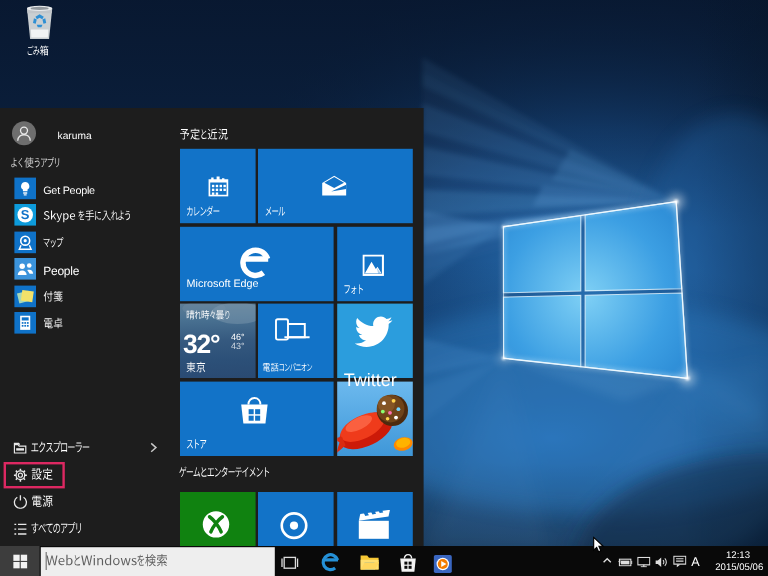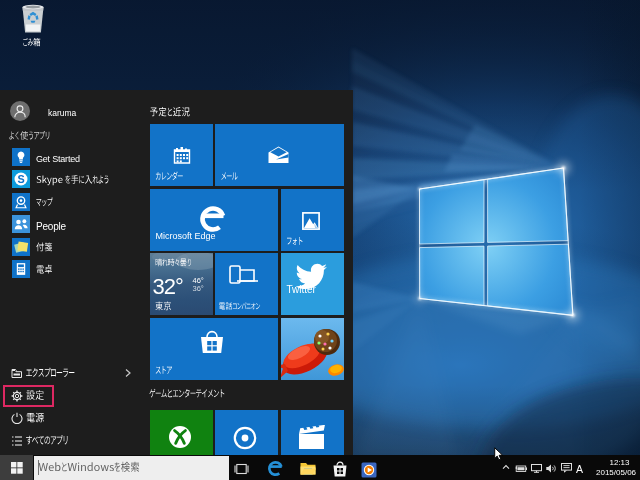--- a/index.html
+++ b/index.html
@@ -174,21 +174,21 @@
  <rect x="5.1" y="3.7" width="4.8" height="2.2" fill="#0f72c8"></rect>
  <g fill="#0f72c8">
  <rect x="5.1" y="7" width="1.2" height="1.2"></rect>
       <rect x="6.9" y="7" width="1.2" height="1.2"></rect>
       <rect x="8.7" y="7" width="1.2" height="1.2"></rect>
  <rect x="5.1" y="9" width="1.2" height="1.2"></rect>
       <rect x="6.9" y="9" width="1.2" height="1.2"></rect>
       <rect x="8.7" y="9" width="1.2" height="1.2"></rect>
  </g>
 </svg>
-<div class="lbl" style="left:36px;top:153.5px;font-size:9px;letter-spacing:-0.2px;z-index:4">Get Started</div>
+<div class="lbl" style="left:36px;top:153.5px;font-size:9px;letter-spacing:-0.2px;z-index:4">Get People</div>
 <div class="lbl" style="left:36px;top:220.8px;font-size:10px;letter-spacing:-0.2px;z-index:4">People</div>
 
 <svg class="abs" style="left:11px;top:367px;z-index:5" width="12" height="12" viewBox="0 0 12 12">
  <path d="M1 3.5 h3 l1 1.2 h5.5 v5.8 h-9.5z M1 3.5 v-1 h3.5 l1 1" fill="none" stroke="#e8e8e8" stroke-width="1"></path>
  <rect x="2.5" y="6.5" width="6.5" height="2" fill="#e8e8e8"></rect>
 </svg>
 <svg class="abs" style="left:11px;top:389.5px;z-index:7" width="12" height="12" viewBox="0 0 12 12">
  <g fill="none" stroke="#e8e8e8">
  <circle cx="6" cy="6" r="1.7" stroke-width="1"></circle>
  <circle cx="6" cy="6" r="3.6" stroke-width="1.1"></circle>
@@ -321,26 +321,26 @@
 <svg class="abs" style="left:297px;top:425px;z-index:5" width="29" height="26" viewBox="0 0 29 26">
  <rect x="2" y="9" width="25" height="15" fill="#fff"></rect>
  <polygon points="2,9 27,9 29,3.5 4,3.5" fill="#fff" transform="rotate(-8 2 9)"></polygon>
  <g fill="#1273c8">
       <polygon points="6,2.2 9,1.6 10.4,4.4 7.4,5"></polygon>
       <polygon points="12,1 15,0.4 16.4,3.2 13.4,3.8"></polygon>
       <polygon points="18,-0.2 21,-0.8 22.4,2 19.4,2.6"></polygon>
     </g>
 </svg>
 
-<div class="lbl" style="left:152.5px;top:273.5px;font-size:22px;font-weight:400;letter-spacing:-1px;z-index:5">32°</div>
+<div class="lbl" style="left:152.5px;top:273.5px;font-size:22px;font-weight:700;letter-spacing:-1px;z-index:5">32°</div>
 <div class="lbl" style="left:192.5px;top:275.5px;font-size:7.5px;z-index:5">46°</div>
-<div class="lbl" style="left:192.5px;top:283.5px;font-size:7.5px;opacity:.75;z-index:5">36°</div>
+<div class="lbl" style="left:192.5px;top:283.5px;font-size:7.5px;opacity:.75;z-index:5">43°</div>
 
 <div class="lbl" style="left:155.5px;top:231px;font-size:9px;z-index:5">Microsoft Edge</div>
-<div class="lbl" style="left:286.5px;top:284px;font-size:10px;z-index:5">Twitter</div>
+<div class="lbl" style="left:286.5px;top:309px;font-size:15px;z-index:5">Twitter</div>
 
 <div class="abs" style="left:0;top:455px;width:640px;height:25px;background:#090909;z-index:10"></div>
 <div class="abs" style="left:0;top:455px;width:33px;height:25px;background:#3d3d3d;z-index:11"></div>
 <svg class="abs" style="left:10.5px;top:462px;z-index:12" width="12" height="12" viewBox="0 0 12 12">
  <g fill="#f2f2f2">
       <rect x="0" y="0" width="5.4" height="5.4"></rect>
       <rect x="6.3" y="0" width="5.4" height="5.4"></rect>
       <rect x="0" y="6.3" width="5.4" height="5.4"></rect>
       <rect x="6.3" y="6.3" width="5.4" height="5.4"></rect>
     </g>
@@ -397,21 +397,21 @@
  <polygon points="0.3,3 2.2,3 5,0.6 5,8.4 2.2,6 0.3,6" fill="#dedede"></polygon>
  <path d="M6.5 2.8 a2.4 2.4 0 0 1 0 3.4 M8 1.4 a4.4 4.4 0 0 1 0 6.2" fill="none" stroke="#dedede" stroke-width="0.9"></path>
 </svg>
 <svg class="abs" style="left:561px;top:463px;z-index:12" width="11" height="10" viewBox="0 0 11 10">
  <rect x="0.5" y="0.5" width="10" height="6.6" fill="none" stroke="#dedede" stroke-width="1"></rect>
  <line x1="2.4" y1="2.6" x2="8.6" y2="2.6" stroke="#dedede" stroke-width="0.9"></line>
  <line x1="2.4" y1="4.6" x2="8.6" y2="4.6" stroke="#dedede" stroke-width="0.9"></line>
  <polygon points="3,7.4 6,7.4 3,9.8" fill="#dedede"></polygon>
 </svg>
 <div class="lbl" style="left:576px;top:462.5px;font-size:10.5px;z-index:12">A</div>
-<div class="lbl" style="left:605px;top:457.5px;width:29px;text-align:center;font-size:8px;z-index:12">12:13</div>
+<div class="lbl" style="left:605px;top:457.5px;width:29px;font-size:8px;z-index:12">12:13</div>
 <div class="lbl" style="left:596px;top:467.5px;width:40px;text-align:center;font-size:8px;z-index:12">2015/05/06</div>
 
 <svg class="abs" style="left:494.3px;top:447.3px;z-index:60" width="9.5" height="14" viewBox="0 0 13 19">
  <path d="M1 1 L1 15.5 L4.4 12.4 L6.6 17.4 L9.2 16.2 L7 11.3 L11.6 11 Z" fill="#fff" stroke="#000" stroke-width="1.3"></path>
 </svg>
 
 <svg width="640" height="480" viewBox="0 0 640 480" style="position:absolute;left:0;top:0;z-index:50;pointer-events:none">
     <path d="M23.4 39.3V40.0C23.9 40.1 24.4 40.1 25.0 40.1C25.5 40.1 26.2 40.0 26.6 40.0V39.3C26.2 39.3 25.6 39.4 25.0 39.4C24.4 39.4 23.9 39.4 23.4 39.3ZM23.7 42.9 23.2 42.8C23.1 43.2 23.1 43.6 23.1 44.1C23.1 45.2 23.8 45.8 25.0 45.8C25.8 45.8 26.6 45.7 27.0 45.5L27.0 44.7C26.5 45.0 25.8 45.1 25.0 45.1C24.0 45.1 23.5 44.6 23.5 43.9C23.5 43.6 23.6 43.3 23.7 42.9ZM26.8 38.3 26.4 38.5C26.6 38.8 26.8 39.4 26.9 39.7L27.3 39.5C27.1 39.2 26.9 38.6 26.8 38.3ZM27.4 37.9 27.1 38.1C27.3 38.5 27.5 39.0 27.6 39.4L27.9 39.1C27.8 38.8 27.6 38.2 27.4 37.9Z M32.4 40.9 31.9 40.8C31.9 41.0 31.9 41.4 31.9 41.6C31.9 41.8 31.9 42.1 31.9 42.3C31.4 42.0 30.8 41.7 30.2 41.6C30.5 40.7 30.7 39.8 30.9 39.4C31.0 39.3 31.0 39.2 31.1 39.1L30.8 38.7C30.7 38.8 30.6 38.8 30.5 38.8C30.2 38.9 29.4 38.9 29.1 38.9C29.0 38.9 28.8 38.9 28.7 38.9L28.7 39.6C28.9 39.6 29.0 39.6 29.1 39.6C29.4 39.6 30.1 39.5 30.4 39.5C30.2 40.0 30.0 40.8 29.8 41.5C28.6 41.6 27.8 42.6 27.8 43.9C27.8 44.7 28.1 45.2 28.6 45.2C28.9 45.2 29.1 45.0 29.3 44.5C29.5 44.0 29.8 43.0 30.1 42.2C30.7 42.3 31.3 42.6 31.8 43.0C31.6 44.0 31.1 44.9 30.2 45.5L30.6 46.0C31.5 45.4 31.9 44.5 32.2 43.4C32.4 43.6 32.6 43.8 32.8 44.1L33.0 43.3C32.8 43.1 32.6 42.9 32.3 42.6C32.3 42.1 32.4 41.5 32.4 40.9ZM29.6 42.2C29.4 42.9 29.1 43.7 28.9 44.1C28.8 44.4 28.7 44.4 28.6 44.4C28.4 44.4 28.2 44.2 28.2 43.8C28.2 43.1 28.7 42.3 29.6 42.2Z M37.4 42.9H39.4V43.8H37.4ZM37.4 42.3V41.4H39.4V42.3ZM37.4 44.3H39.4V45.2H37.4ZM36.8 40.8V46.2H37.4V45.8H39.4V46.2H40.0V40.8ZM34.4 37.9C34.2 38.8 33.8 39.7 33.3 40.3C33.4 40.4 33.7 40.6 33.8 40.7C34.0 40.3 34.3 39.9 34.5 39.4H34.8C35.0 39.7 35.1 40.2 35.2 40.5H34.8V41.5H33.5V42.2H34.7C34.4 43.1 33.8 44.2 33.3 44.7C33.4 44.9 33.6 45.1 33.7 45.3C34.1 44.8 34.5 44.0 34.8 43.2V46.2H35.4V43.2C35.7 43.6 36.1 44.1 36.2 44.4L36.6 43.8C36.4 43.6 35.7 42.8 35.4 42.5V42.2H36.6V41.5H35.4V40.5L35.7 40.4C35.7 40.1 35.5 39.7 35.4 39.4H36.8V38.8H34.8C34.8 38.6 34.9 38.3 35.0 38.1ZM37.5 37.9C37.2 38.8 36.8 39.7 36.3 40.2C36.5 40.3 36.7 40.5 36.8 40.6C37.1 40.3 37.3 39.9 37.5 39.4H38.0C38.2 39.8 38.5 40.3 38.6 40.6L39.1 40.4C39.0 40.1 38.8 39.7 38.6 39.4H40.3V38.8H37.8C37.9 38.6 37.9 38.3 38.0 38.1Z" fill="#ffffff"></path>
     <path d="M11.5 137.1 11.5 137.7C11.5 138.4 11.3 138.7 10.9 138.7C10.3 138.7 9.9 138.4 9.9 137.9C9.9 137.4 10.3 137.0 10.9 137.0C11.1 137.0 11.3 137.1 11.5 137.1ZM12.0 131.5H11.4C11.4 131.7 11.5 132.1 11.5 132.5C11.5 132.9 11.5 133.7 11.5 134.2C11.5 134.8 11.5 135.7 11.5 136.4C11.3 136.4 11.2 136.4 11.0 136.4C9.9 136.4 9.4 137.1 9.4 137.9C9.4 139.0 10.0 139.4 10.9 139.4C11.7 139.4 12.1 138.8 12.1 138.0L12.0 137.4C12.7 137.7 13.3 138.3 13.7 138.9L14.0 138.2C13.5 137.6 12.8 136.9 12.0 136.6C12.0 135.8 12.0 134.8 12.0 134.2V134.1C12.5 134.1 13.3 134.1 13.8 134.0L13.8 133.3C13.3 133.4 12.5 133.4 12.0 133.5V132.5C12.0 132.2 12.0 131.7 12.0 131.5Z M18.5 132.0 18.1 131.4C18.0 131.5 17.8 131.8 17.7 132.0C17.3 132.7 16.3 133.8 15.9 134.4C15.3 135.1 15.2 135.5 15.8 136.3C16.4 137.0 17.4 138.2 17.8 138.9C18.0 139.2 18.1 139.4 18.2 139.6L18.7 139.0C18.0 138.0 16.9 136.6 16.3 135.9C15.9 135.4 15.9 135.3 16.3 134.8C16.8 134.2 17.7 133.1 18.1 132.5C18.2 132.4 18.4 132.2 18.5 132.0Z M25.0 131.1V132.1H22.7V132.7H25.0V133.7H22.9V136.3H24.9C24.9 136.8 24.7 137.3 24.5 137.8C24.0 137.4 23.7 137.0 23.4 136.5L22.9 136.7C23.2 137.3 23.6 137.8 24.1 138.2C23.7 138.6 23.2 139.0 22.4 139.2C22.5 139.4 22.7 139.6 22.8 139.8C23.6 139.5 24.2 139.1 24.6 138.6C25.4 139.2 26.4 139.6 27.6 139.8C27.7 139.6 27.8 139.3 28.0 139.1C26.8 139.0 25.8 138.6 25.0 138.1C25.3 137.6 25.4 136.9 25.5 136.3H27.6V133.7H25.5V132.7H27.9V132.1H25.5V131.1ZM23.5 134.3H25.0V135.3L24.9 135.7H23.5ZM25.5 134.3H27.0V135.7H25.5L25.5 135.3ZM22.4 131.0C21.9 132.4 21.1 133.9 20.3 134.8C20.4 134.9 20.6 135.3 20.6 135.5C20.9 135.1 21.2 134.7 21.5 134.2V139.8H22.1V133.2C22.4 132.5 22.7 131.9 22.9 131.2Z M32.4 135.8C32.4 137.5 31.3 138.4 29.8 138.7L30.1 139.5C31.7 139.1 33.0 137.9 33.0 135.9C33.0 134.5 32.3 133.8 31.4 133.8C30.7 133.8 30.0 134.1 29.5 134.2C29.3 134.3 29.1 134.3 28.9 134.4L29.1 135.2C29.3 135.1 29.4 135.0 29.6 134.9C30.0 134.8 30.6 134.5 31.3 134.5C32.0 134.5 32.4 135.0 32.4 135.8ZM29.8 131.6 29.7 132.3C30.4 132.5 31.7 132.7 32.4 132.7L32.5 132.0C31.8 132.0 30.5 131.8 29.8 131.6Z M39.3 132.6 38.9 132.1C38.9 132.2 38.6 132.2 38.5 132.2C38.1 132.2 35.2 132.2 34.9 132.2C34.7 132.2 34.4 132.2 34.2 132.1V133.0C34.4 132.9 34.7 132.9 34.9 132.9C35.2 132.9 38.0 132.9 38.5 132.9C38.3 133.5 37.7 134.5 37.1 135.0L37.5 135.5C38.2 134.8 38.8 133.6 39.1 132.9C39.1 132.8 39.2 132.7 39.3 132.6ZM36.8 133.8H36.2C36.2 134.1 36.2 134.3 36.2 134.5C36.2 136.1 36.1 137.5 35.1 138.4C34.9 138.5 34.7 138.7 34.5 138.8L35.0 139.4C36.6 138.1 36.8 136.4 36.8 133.8Z M44.0 132.2C44.0 131.8 44.2 131.5 44.4 131.5C44.6 131.5 44.8 131.8 44.8 132.2C44.8 132.5 44.6 132.8 44.4 132.8C44.2 132.8 44.0 132.5 44.0 132.2ZM43.7 132.2C43.7 132.3 43.7 132.4 43.7 132.5L43.5 132.5C43.2 132.5 40.7 132.5 40.4 132.5C40.2 132.5 39.9 132.5 39.7 132.4V133.3C39.9 133.3 40.1 133.2 40.4 133.2C40.7 133.2 43.2 133.2 43.6 133.2C43.5 134.2 43.2 135.5 42.7 136.3C42.2 137.4 41.5 138.2 40.3 138.6L40.7 139.3C41.9 138.8 42.6 137.9 43.2 136.8C43.7 135.8 44.0 134.3 44.1 133.3L44.1 133.2C44.2 133.2 44.3 133.2 44.4 133.2C44.8 133.2 45.1 132.8 45.1 132.2C45.1 131.6 44.8 131.1 44.4 131.1C44.0 131.1 43.7 131.6 43.7 132.2Z M49.3 131.8H48.7C48.7 132.0 48.7 132.3 48.7 132.6C48.7 132.9 48.7 133.8 48.7 134.1C48.7 135.9 48.7 136.7 48.2 137.5C47.8 138.1 47.3 138.5 46.7 138.7L47.1 139.4C47.6 139.2 48.2 138.7 48.6 138.0C49.1 137.2 49.3 136.4 49.3 134.2C49.3 133.8 49.3 133.0 49.3 132.6C49.3 132.3 49.3 132.0 49.3 131.8ZM46.4 131.9H45.8C45.8 132.0 45.8 132.4 45.8 132.5C45.8 132.8 45.8 135.3 45.8 135.7C45.8 136.0 45.8 136.3 45.8 136.4H46.4C46.4 136.3 46.4 136.0 46.4 135.7C46.4 135.3 46.4 132.8 46.4 132.5C46.4 132.3 46.4 132.0 46.4 131.9Z" fill="#d8d8d8"></path>
     <path d="M38.9 183.1C40.3 183.1 41.3 182.2 41.3 181.1C41.3 180.1 40.6 179.6 39.8 179.3L38.8 178.9C38.3 178.6 37.7 178.4 37.7 177.7C37.7 177.1 38.2 176.7 39.0 176.7C39.6 176.7 40.1 176.9 40.6 177.3L41.0 176.8C40.5 176.3 39.8 175.9 39.0 175.9C37.7 175.9 36.8 176.7 36.8 177.8C36.8 178.8 37.5 179.3 38.2 179.5L39.2 180.0C39.9 180.3 40.4 180.5 40.4 181.2C40.4 181.9 39.8 182.4 38.9 182.4C38.2 182.4 37.5 182.0 37.0 181.5L36.5 182.1C37.1 182.7 37.9 183.1 38.9 183.1Z M42.5 183.0H43.4V181.6L44.4 180.5L45.9 183.0H46.8L44.9 179.9L46.6 177.8H45.6L43.4 180.6H43.4V175.4H42.5Z M47.9 185.2C48.9 185.2 49.4 184.4 49.8 183.4L51.7 177.8H50.9L50.0 180.7C49.8 181.2 49.7 181.7 49.5 182.2H49.5C49.3 181.7 49.1 181.2 49.0 180.7L47.9 177.8H47.0L49.1 183.0L49.0 183.4C48.8 184.0 48.4 184.5 47.8 184.5C47.7 184.5 47.5 184.5 47.4 184.4L47.3 185.1C47.4 185.2 47.6 185.2 47.9 185.2Z M52.7 185.2H53.6V183.4L53.6 182.5C54.0 182.9 54.5 183.1 55.0 183.1C56.2 183.1 57.2 182.1 57.2 180.3C57.2 178.7 56.5 177.7 55.2 177.7C54.6 177.7 54.0 178.1 53.5 178.4H53.5L53.4 177.8H52.7ZM54.9 182.4C54.5 182.4 54.1 182.3 53.6 181.9V179.1C54.1 178.7 54.5 178.4 55.0 178.4C56.0 178.4 56.3 179.2 56.3 180.3C56.3 181.6 55.7 182.4 54.9 182.4Z M60.7 183.1C61.4 183.1 62.0 182.9 62.4 182.6L62.1 182.0C61.7 182.3 61.3 182.4 60.8 182.4C59.8 182.4 59.2 181.7 59.1 180.6H62.6C62.6 180.5 62.6 180.3 62.6 180.1C62.6 178.7 61.9 177.7 60.5 177.7C59.4 177.7 58.2 178.7 58.2 180.4C58.2 182.1 59.3 183.1 60.7 183.1ZM59.1 180.0C59.2 179.0 59.8 178.4 60.6 178.4C61.4 178.4 61.8 179.0 61.8 180.0Z M70.3 178.8 70.1 178.1C69.9 178.2 69.8 178.3 69.6 178.5C69.2 178.7 68.9 178.9 68.4 179.2C68.3 178.7 68.0 178.4 67.6 178.4C67.3 178.4 67.0 178.5 66.7 178.7C66.9 178.3 67.1 177.8 67.3 177.3C68.0 177.2 68.7 177.1 69.4 177.0L69.4 176.3C68.8 176.5 68.1 176.5 67.5 176.6C67.6 176.1 67.6 175.8 67.6 175.5L67.1 175.4C67.1 175.8 67.1 176.2 67.0 176.6L66.6 176.6C66.3 176.6 65.8 176.6 65.5 176.5V177.2C65.8 177.3 66.3 177.3 66.5 177.3H66.8C66.6 178.1 66.1 179.0 65.4 180.2L65.8 180.7C66.0 180.3 66.2 179.9 66.3 179.7C66.6 179.3 67.0 179.0 67.4 179.0C67.7 179.0 67.9 179.2 68.0 179.6C67.3 180.2 66.5 180.9 66.5 182.0C66.5 183.1 67.2 183.4 68.1 183.4C68.7 183.4 69.4 183.4 69.9 183.3L69.9 182.5C69.3 182.6 68.6 182.7 68.2 182.7C67.5 182.7 67.0 182.6 67.0 181.9C67.0 181.2 67.4 180.7 68.0 180.3C68.0 180.8 68.0 181.4 68.0 181.8H68.5L68.5 179.9C68.9 179.6 69.4 179.3 69.7 179.1C69.9 179.0 70.1 178.9 70.3 178.8Z M71.1 179.9V180.6H74.5V182.8C74.5 183.0 74.4 183.0 74.2 183.0C74.0 183.0 73.4 183.0 72.7 183.0C72.8 183.2 72.9 183.5 73.0 183.7C73.8 183.7 74.4 183.7 74.7 183.6C75.0 183.5 75.1 183.3 75.1 182.8V180.6H78.4V179.9H75.1V178.4H78.0V177.7H75.1V176.2C76.1 176.0 76.9 175.8 77.6 175.6L77.2 175.0C75.9 175.5 73.6 175.7 71.7 175.8C71.7 176.0 71.8 176.3 71.8 176.5C72.7 176.4 73.6 176.4 74.5 176.3V177.7H71.7V178.4H74.5V179.9Z M81.4 176.6V177.3C82.1 177.5 83.3 177.5 84.0 177.3V176.6C83.3 176.7 82.1 176.8 81.4 176.6ZM81.6 180.5 81.2 180.4C81.1 180.9 81.1 181.2 81.1 181.5C81.1 182.4 81.5 182.9 82.6 182.9C83.2 182.9 83.8 182.8 84.2 182.7L84.2 181.9C83.6 182.1 83.2 182.2 82.6 182.2C81.7 182.2 81.5 181.8 81.5 181.3C81.5 181.1 81.6 180.8 81.6 180.5ZM80.2 175.9 79.6 175.8C79.6 176.0 79.6 176.2 79.6 176.5C79.5 177.2 79.3 178.9 79.3 180.3C79.3 181.5 79.4 182.6 79.5 183.3L80.0 183.3C80.0 183.2 80.0 183.0 80.0 182.9C80.0 182.8 80.0 182.6 80.0 182.5C80.1 182.1 80.3 181.1 80.5 180.4L80.2 180.1C80.1 180.5 79.9 181.0 79.8 181.5C79.8 181.0 79.8 180.6 79.8 180.1C79.8 179.1 80.0 177.4 80.1 176.5C80.1 176.3 80.2 176.0 80.2 175.9Z M88.1 177.5C87.6 180.2 86.6 182.1 84.8 183.2C85.0 183.3 85.3 183.6 85.4 183.7C87.0 182.6 88.0 180.9 88.6 178.4C89.0 180.2 89.8 182.3 91.8 183.7C91.9 183.6 92.2 183.3 92.3 183.1C89.1 180.9 88.9 177.3 88.9 175.6H86.4V176.3H88.4C88.4 176.7 88.4 177.1 88.5 177.5Z M94.1 176.2 94.1 177.1C93.8 177.1 93.4 177.2 93.2 177.2C93.1 177.2 92.9 177.2 92.8 177.2L92.9 178.0L94.1 177.8L94.0 178.7C93.7 179.4 93.0 180.9 92.6 181.6L93.0 182.2C93.3 181.6 93.7 180.7 94.0 180.0L94.0 180.4C94.0 181.4 94.0 181.9 94.0 182.8C94.0 183.0 94.0 183.2 93.9 183.4H94.5C94.5 183.2 94.5 183.0 94.5 182.8C94.4 181.9 94.4 181.4 94.4 180.5C94.4 180.2 94.4 179.8 94.5 179.4C95.0 178.4 95.8 177.5 96.3 177.5C96.6 177.5 96.8 177.8 96.8 178.3C96.8 179.3 96.6 180.8 96.6 181.9C96.6 182.7 96.8 183.1 97.3 183.1C97.7 183.1 98.1 182.8 98.4 182.3L98.3 181.5C98.0 182.0 97.7 182.2 97.4 182.2C97.2 182.2 97.1 182.0 97.1 181.7C97.1 180.7 97.3 179.1 97.3 178.1C97.3 177.3 97.0 176.8 96.4 176.8C95.8 176.8 95.0 177.8 94.5 178.4L94.5 177.9C94.6 177.7 94.7 177.4 94.8 177.2L94.6 176.9L94.6 176.9C94.6 176.3 94.7 175.7 94.7 175.5L94.1 175.5C94.1 175.7 94.1 176.0 94.1 176.2Z M100.7 181.1 100.7 181.7C100.7 182.4 100.5 182.7 100.1 182.7C99.5 182.7 99.1 182.4 99.1 181.9C99.1 181.4 99.5 181.0 100.1 181.0C100.3 181.0 100.5 181.1 100.7 181.1ZM101.2 175.5H100.6C100.6 175.7 100.7 176.1 100.7 176.5C100.7 176.9 100.7 177.7 100.7 178.2C100.7 178.8 100.7 179.7 100.7 180.4C100.5 180.4 100.4 180.4 100.2 180.4C99.1 180.4 98.6 181.1 98.6 181.9C98.6 183.0 99.2 183.4 100.1 183.4C100.9 183.4 101.3 182.8 101.3 182.0L101.2 181.4C101.9 181.7 102.5 182.3 102.9 182.9L103.2 182.2C102.7 181.6 102.0 180.9 101.2 180.6C101.2 179.8 101.2 178.8 101.2 178.2V178.1C101.7 178.1 102.5 178.1 103.0 178.0L103.0 177.3C102.5 177.4 101.7 177.4 101.2 177.5V176.5C101.2 176.2 101.2 175.7 101.2 175.5Z M107.8 179.8C107.8 181.5 106.8 182.4 105.2 182.7L105.5 183.5C107.2 183.1 108.4 181.9 108.4 179.9C108.4 178.5 107.7 177.8 106.8 177.8C106.1 177.8 105.4 178.1 104.9 178.2C104.8 178.3 104.5 178.3 104.4 178.4L104.5 179.2C104.7 179.1 104.9 179.0 105.1 178.9C105.4 178.8 106.0 178.5 106.8 178.5C107.4 178.5 107.8 179.0 107.8 179.8ZM105.2 175.6 105.1 176.3C105.8 176.5 107.1 176.7 107.8 176.7L107.9 176.0C107.3 176.0 105.9 175.8 105.2 175.6Z" fill="#ffffff"></path>

